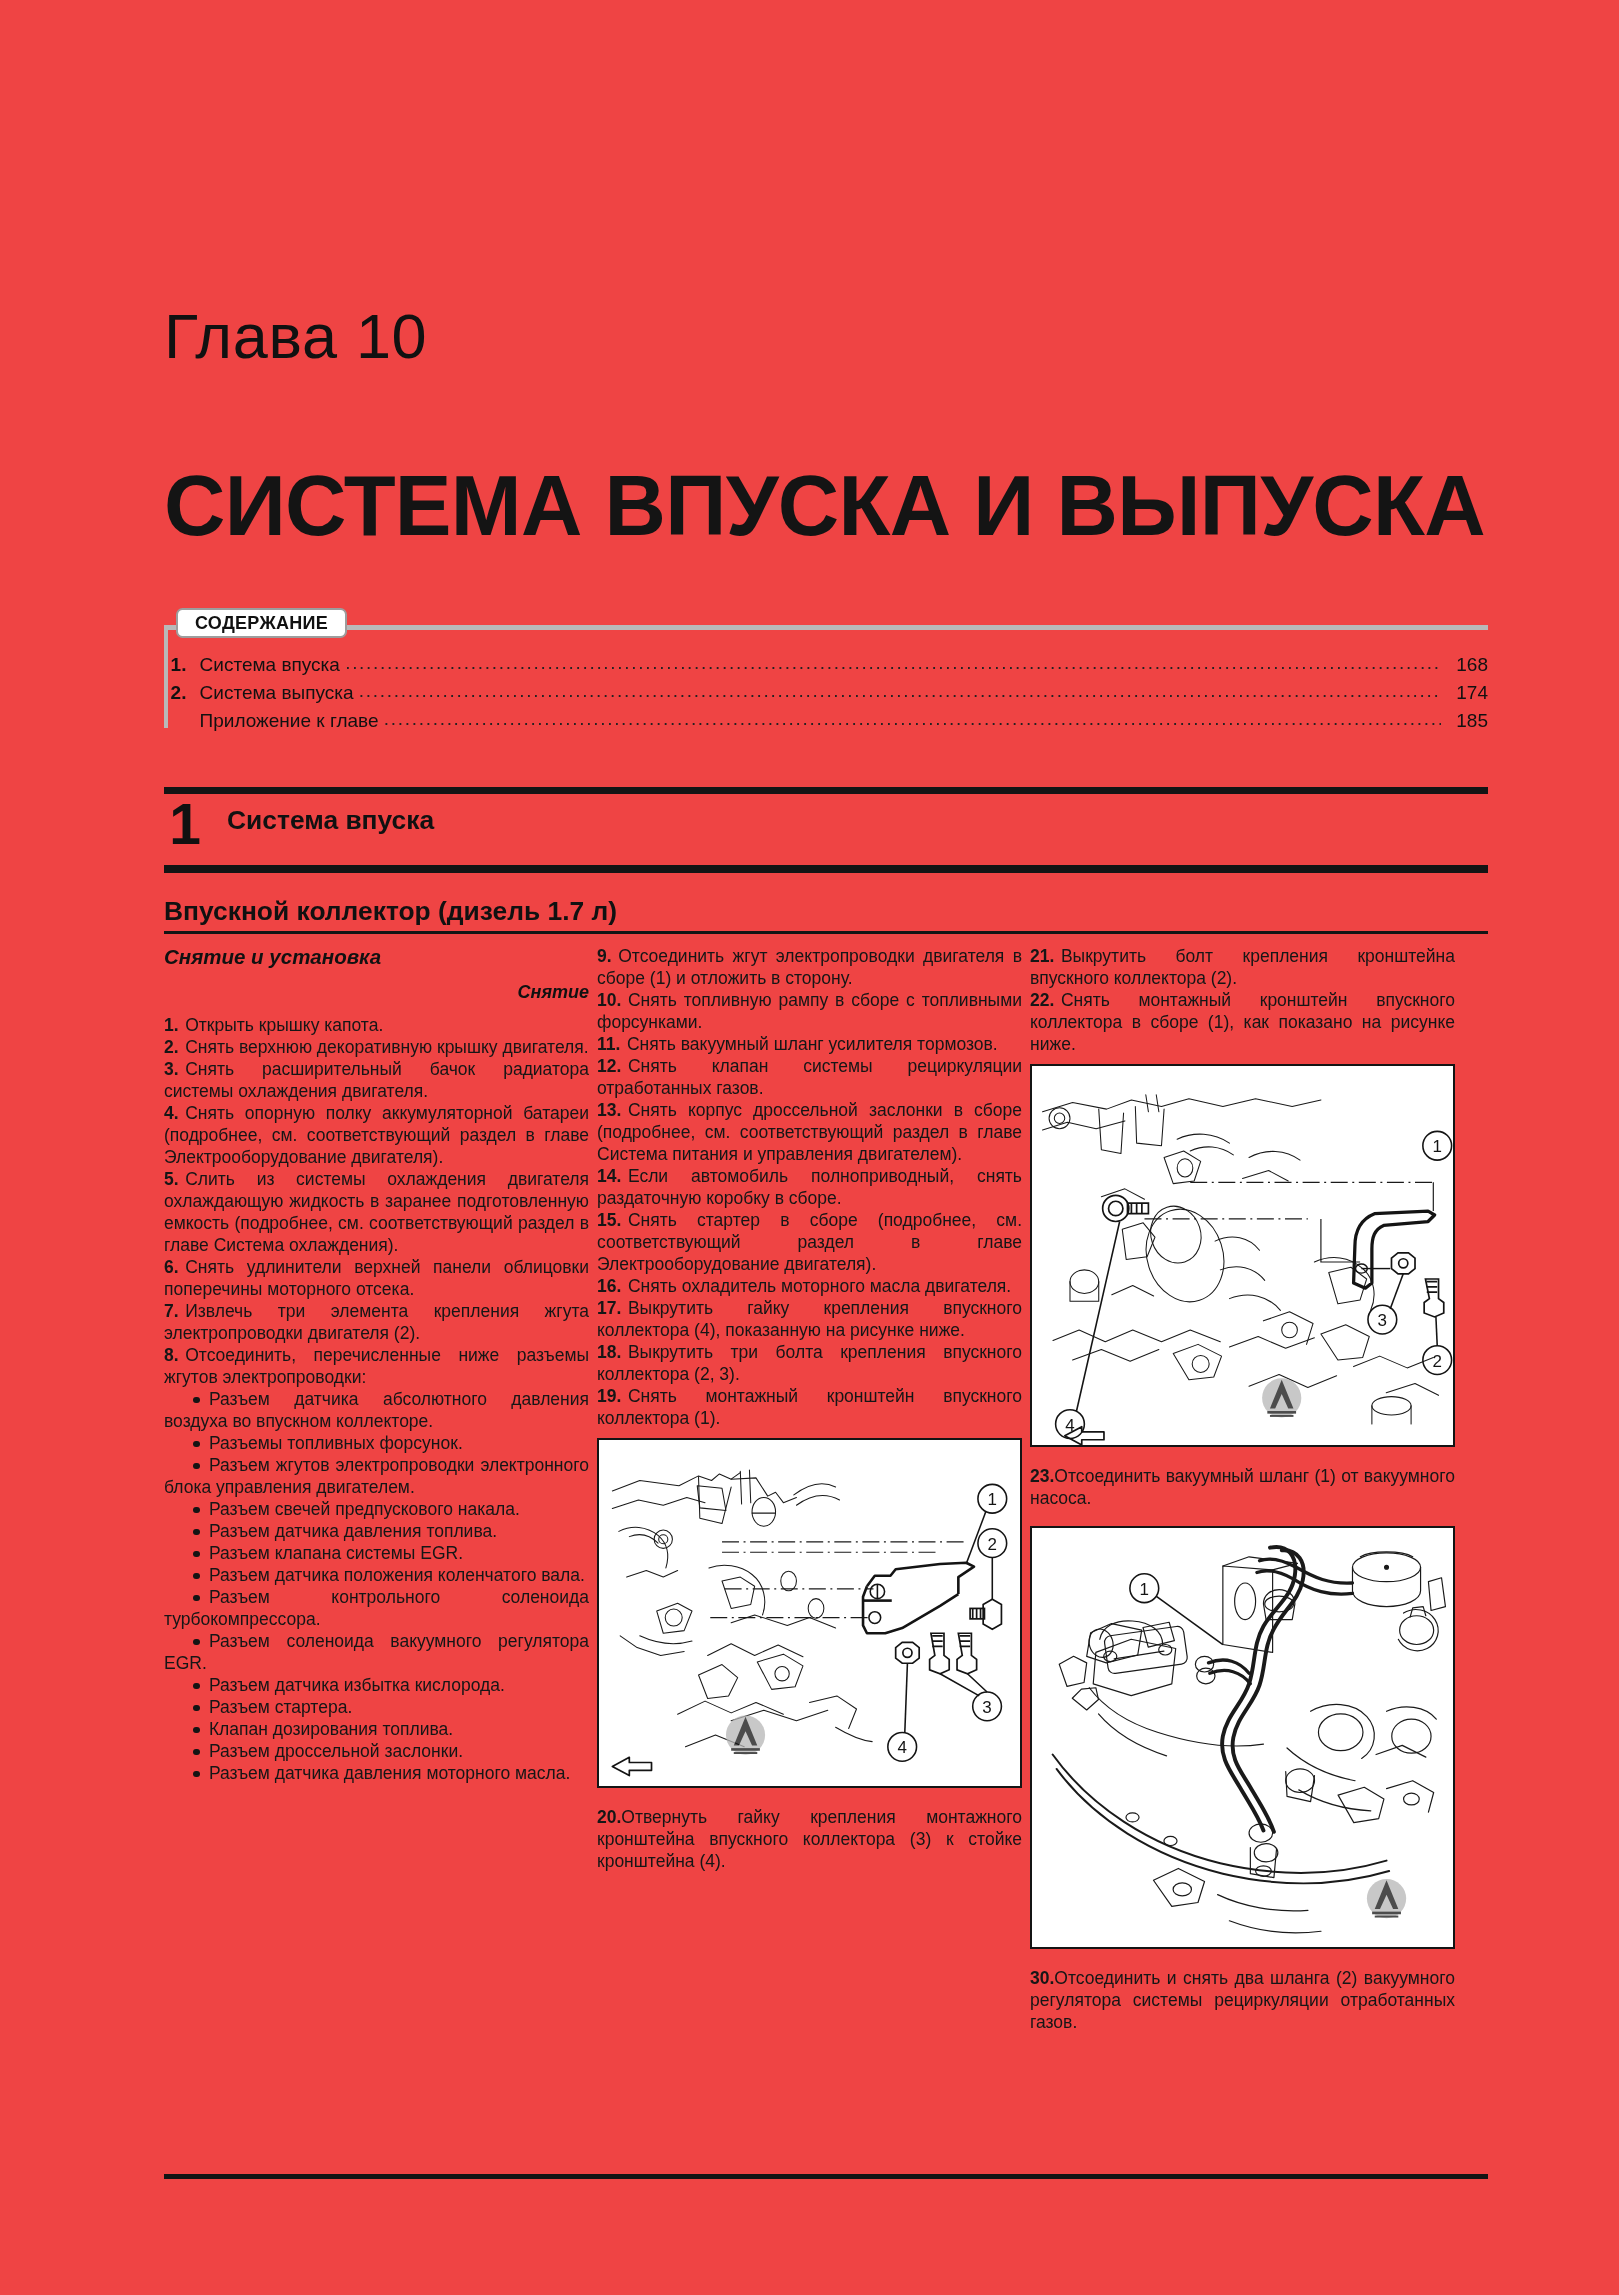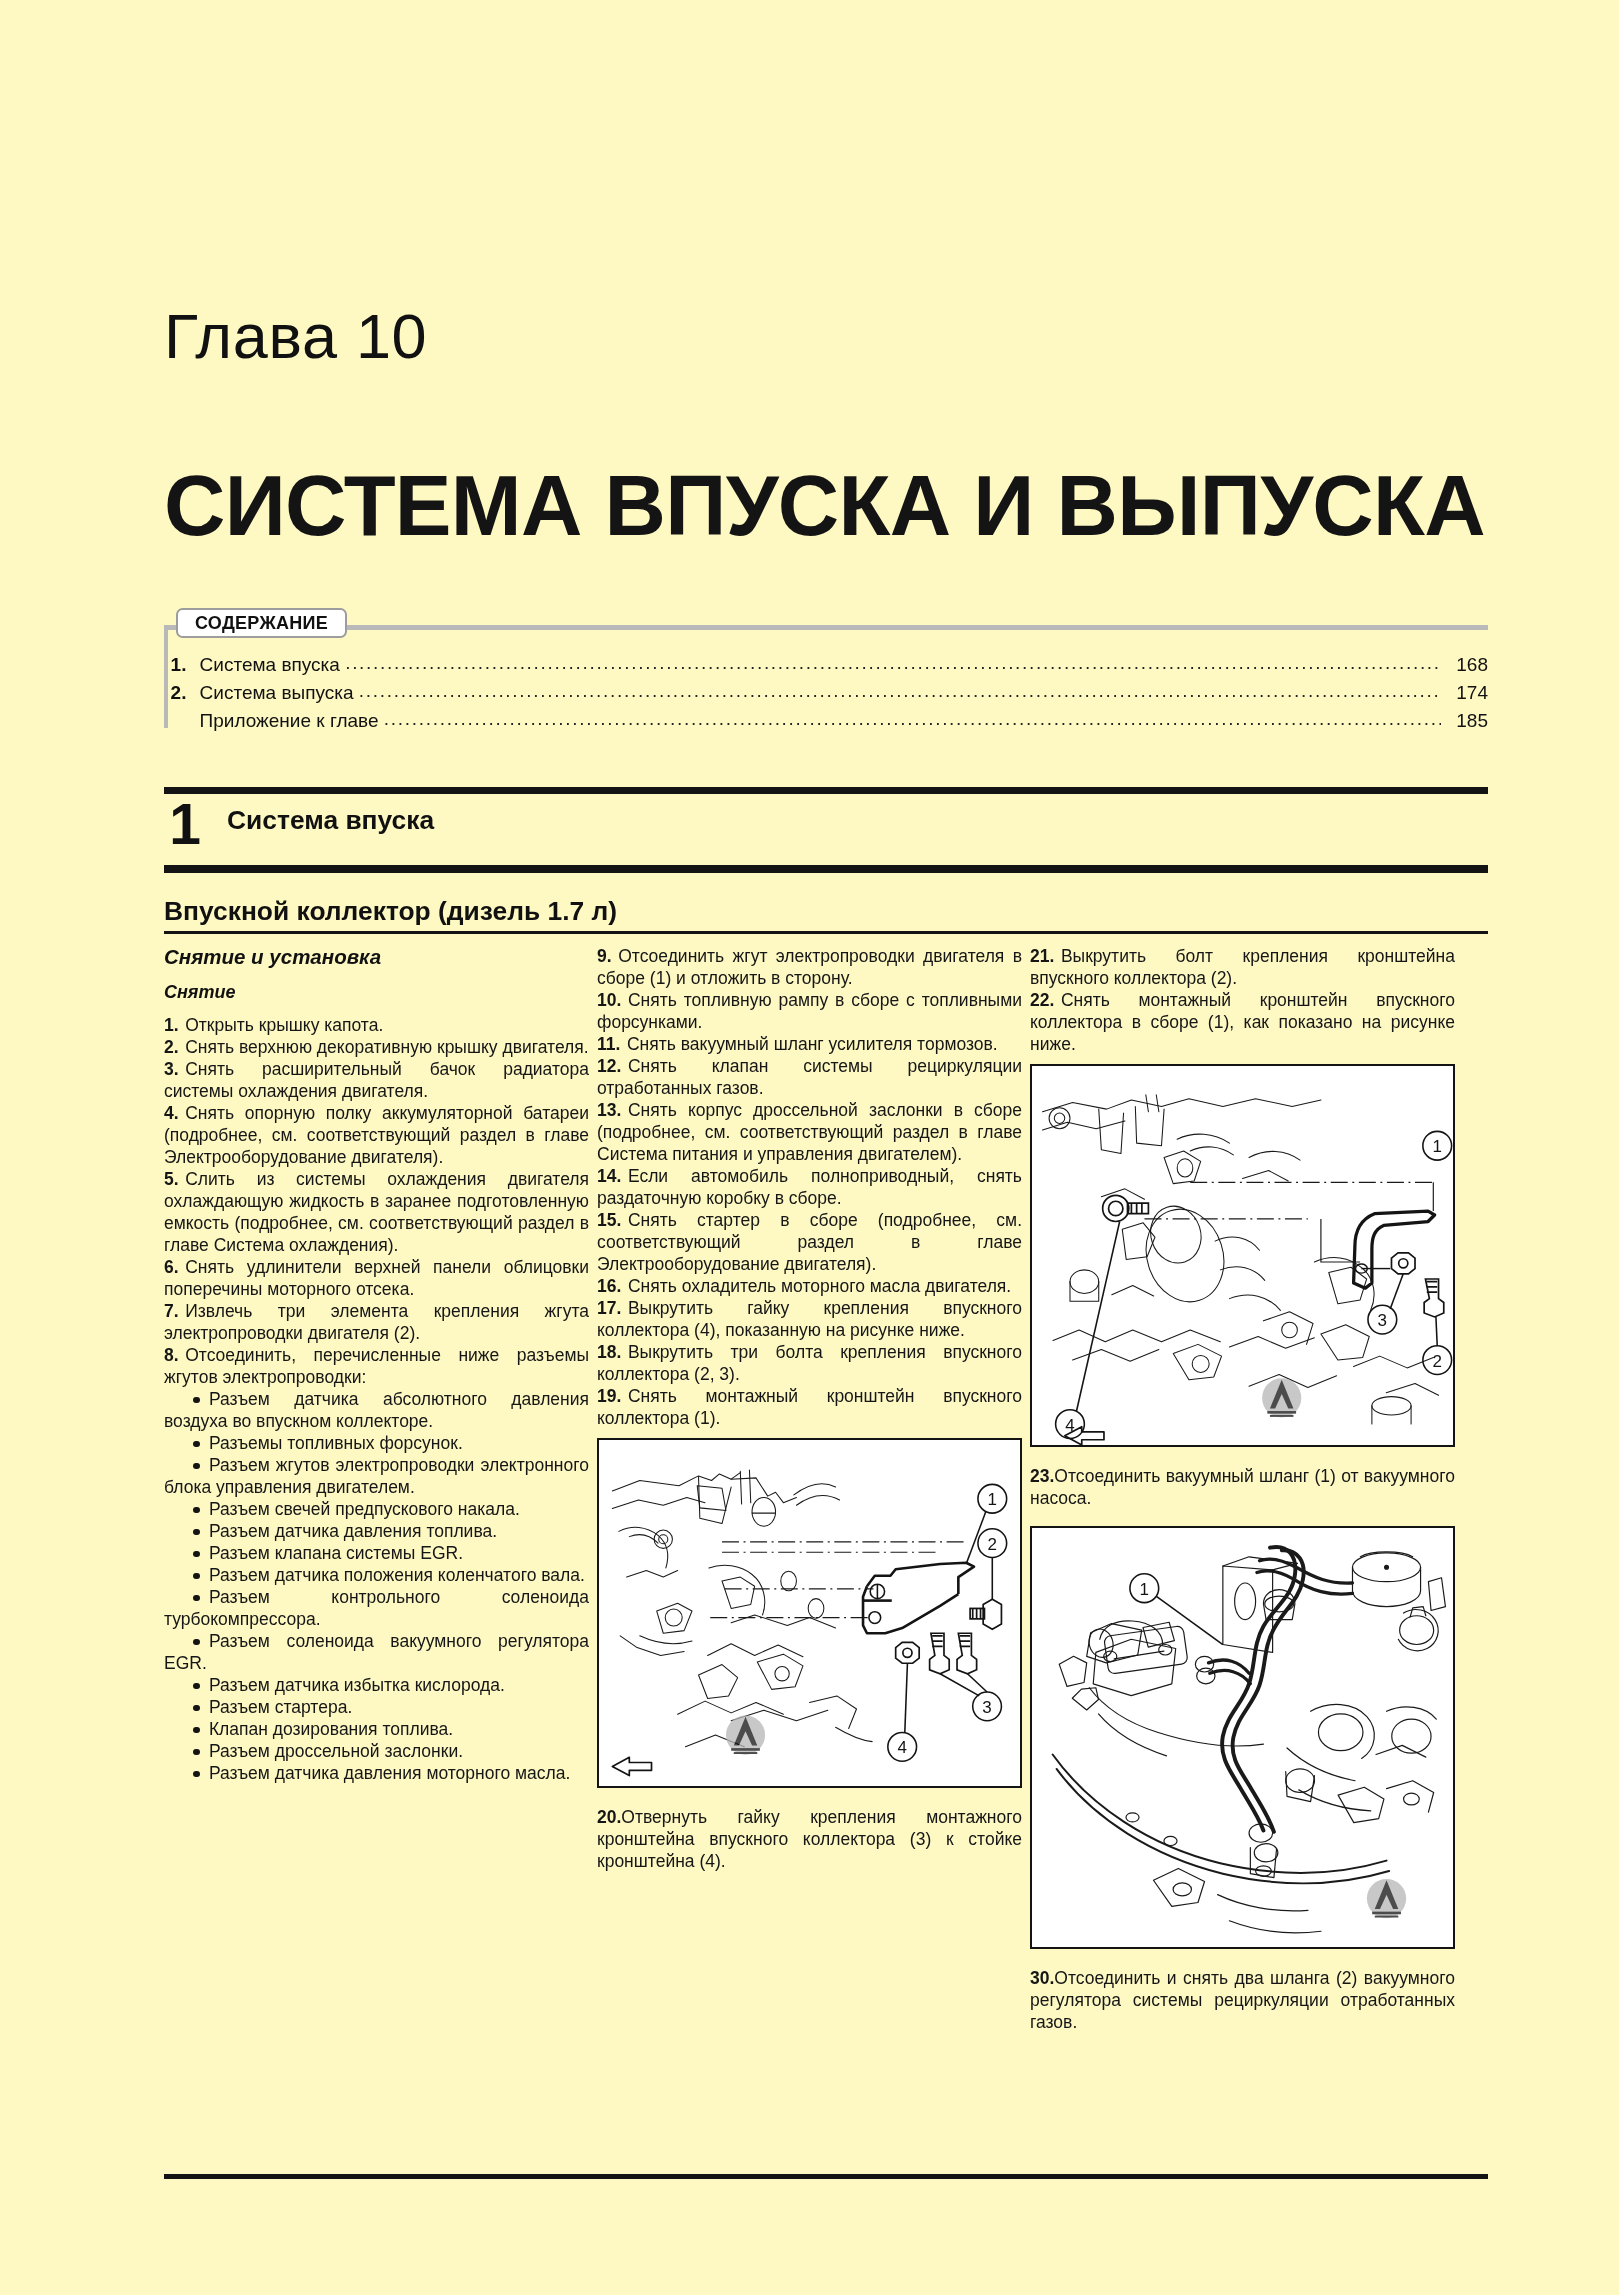--- a/index.html
+++ b/index.html
@@ -9,21 +9,21 @@
     background: #ffffff;
   }
   body {
     font-family: "Liberation Sans", "DejaVu Sans", sans-serif;
     color: #1a1a1a;
   }
   .page {
     position: relative;
     width: 1620px;
     height: 2295px;
-    background: #fef9c3;
+    background: #ef4444;
     box-sizing: border-box;
     padding: 12px;
     overflow: hidden;
   }
   .content {
     position: absolute;
     left: 164px;
     top: 0;
     width: 1324px;
     height: 2295px;
@@ -216,20 +216,21 @@
     font-style: italic;
     color: #111;
     margin: 0 0 13.2px 0;
   }
   .sub-head2 {
     font-size: 18px;
     font-weight: 700;
     font-style: italic;
     color: #111;
     margin: 0 0 10.6px 0;
+    text-align: right;
   }
   p.step, p.bullet {
     margin: 0;
     font-size: 17.5px;
     line-height: 22px;
     text-align: justify;
     color: #161616;
     text-indent: 0;
   }
   p.step {

